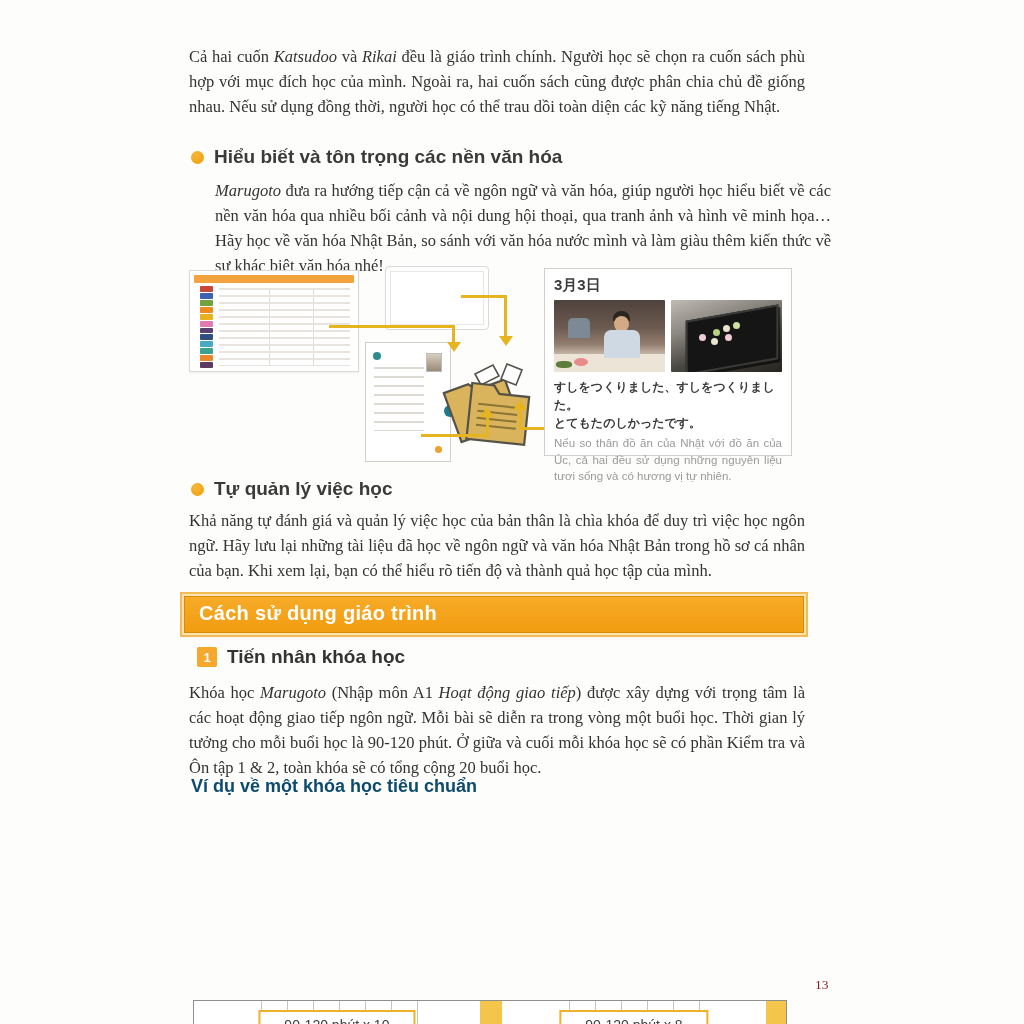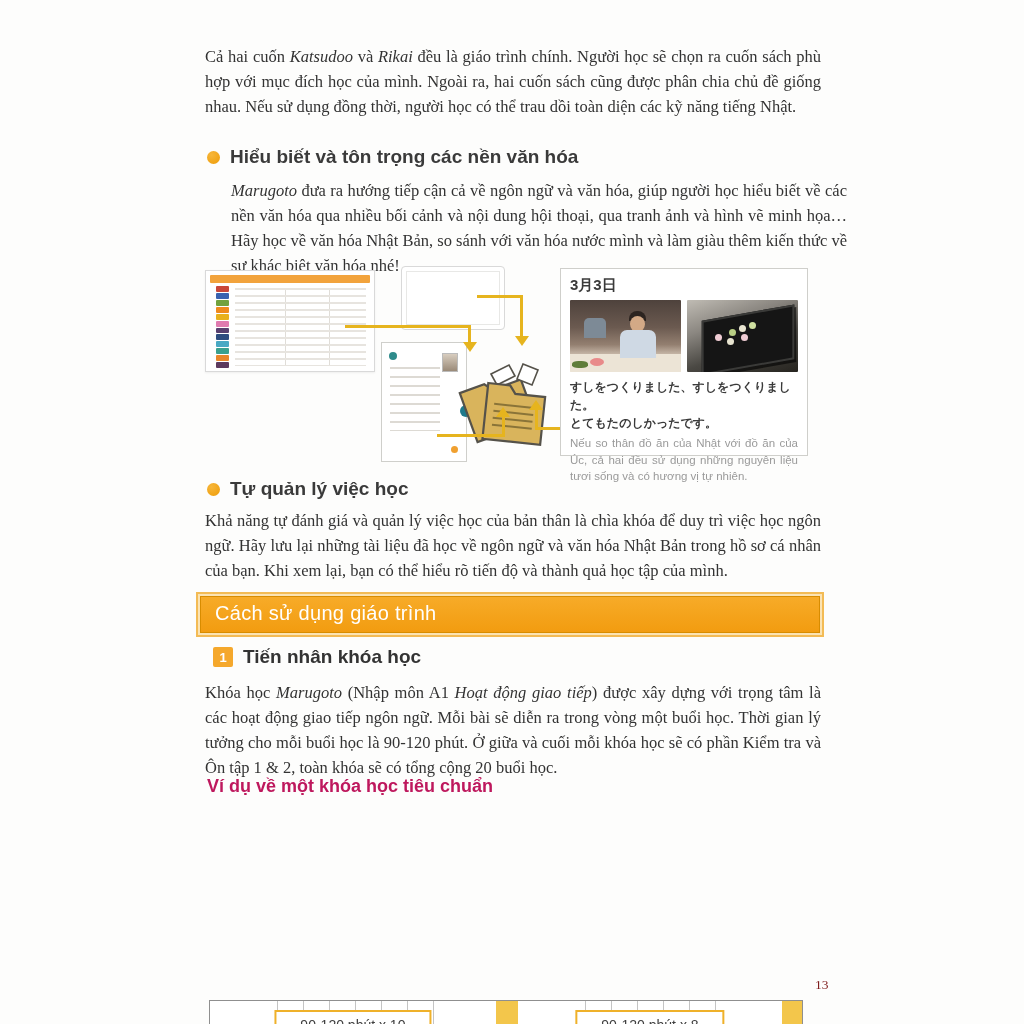--- a/index.html
+++ b/index.html
@@ -1,41 +1,41 @@
 <!DOCTYPE html>
 <html><head>
 <meta charset="utf-8">
 <style>
   html,body{margin:0;padding:0;}
   body{width:1024px;height:1024px;background:#fdfdfc;position:relative;
        font-family:"Liberation Serif", serif;color:#2b2b2b;}
-  .content{position:absolute;left:205px;top:0;width:616px;}
+  .content{position:absolute;left:189px;top:0;width:616px;}
   .abs{position:absolute;}
   p.body-text{margin:0;font-size:16.5px;line-height:1.52;text-align:justify;color:#333;}
   p.body-text i{font-style:italic;}
 
   
   .bullet-heading{display:flex;align-items:center;gap:10px;
        font-family:"Liberation Sans",sans-serif;font-weight:bold;font-size:19px;color:#3a3a3a;}
   .bullet{width:13px;height:13px;border-radius:50%;
        background:radial-gradient(circle at 35% 30%, #f7b63a, #ee9c07);flex:0 0 auto;}
 
   
   .banner-outer{border:2px solid #f3bb55;padding:2px;background:#fbe3b3;}
   .banner{background:linear-gradient(180deg,#f7ab28,#f29c10);border:1px solid #d88c00;
-       color:#fff;font-family:"Liberation Sans",sans-serif;font-weight:normal;font-size:20px;
+       color:#fff;font-family:"Liberation Sans",sans-serif;font-weight:bold;font-size:20px;
        padding:5px 14px 7px;letter-spacing:.3px;}
 
   
   .section-heading{display:flex;align-items:center;gap:10px;
        font-family:"Liberation Sans",sans-serif;font-weight:bold;font-size:19px;color:#333;}
   .num-square{width:20px;height:20px;background:#f5a82c;border-radius:2px;color:#fff;
        font-size:13px;display:flex;align-items:center;justify-content:center;flex:0 0 auto;}
 
-  .sub-heading{font-family:"Liberation Sans",sans-serif;font-weight:bold;font-size:18px;color:#be185d;}
+  .sub-heading{font-family:"Liberation Sans",sans-serif;font-weight:bold;font-size:18px;color:#0c4a6e;}
 
   
   .illus{position:relative;height:198px;}
   .thumb{background:#fff;border:1px solid #d9d9d9;box-shadow:0 1px 2px rgba(0,0,0,.06);}
   
   .spreadsheet{left:0;top:4px;width:170px;height:102px;padding:4px;box-sizing:border-box;}
   .ss-header{height:8px;background:#f2a33c;border-radius:1px;margin-bottom:3px;}
   .ss-body{display:flex;height:82px;}
   .swatch-col{width:13px;display:flex;flex-direction:column;gap:1px;margin-left:6px;}
   .swatch{flex:1;border-radius:1px;}

